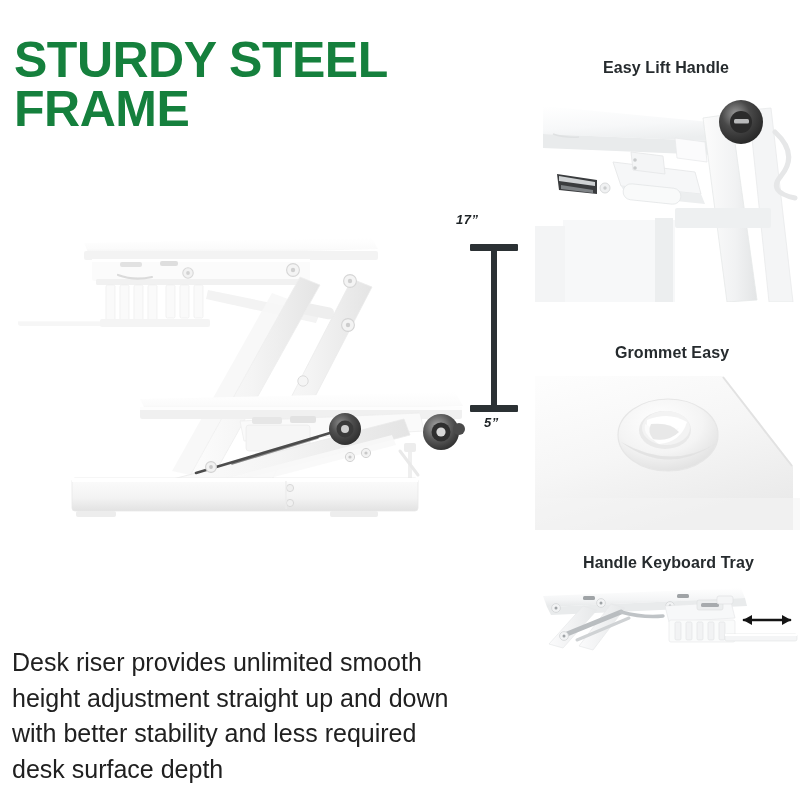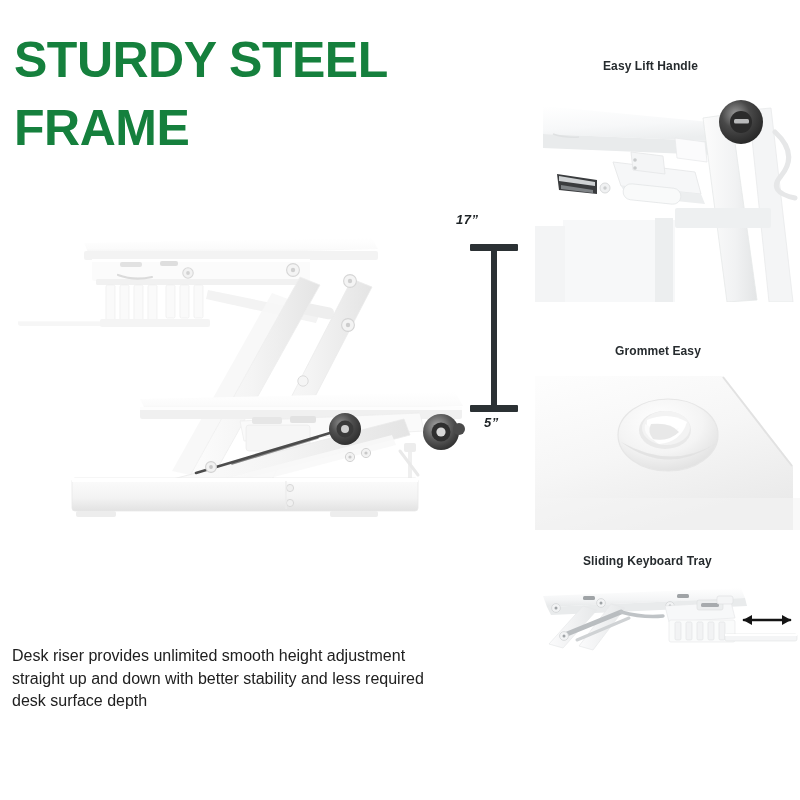--- a/index.html
+++ b/index.html
@@ -22,29 +22,29 @@
     left: 14px;
     top: 36px;
     width: 470px;
     font-size: 50px;
     line-height: 0.98;
     font-weight: bold;
     letter-spacing: -0.5px;
     color: #15803d;
     text-transform: uppercase;
   }
-  #headline .l2 { display: block; margin-top: 19px; }
+  #headline .l2 { display: block; }
 
   
   #body-copy {
     position: absolute;
     left: 12px;
     top: 645px;
     width: 440px;
-    font-size: 16px;
+    font-size: 25px;
     line-height: 1.42;
     color: #202020;
     font-weight: normal;
   }
 
   
   #hero {
     position: absolute;
     left: 0px;
     top: 235px;
@@ -87,21 +87,21 @@
     top: 36px;
     width: 6px;
     height: 160px;
     background: #2b3134;
   }
 
   
   .panel { position: absolute; }
   .panel-caption {
     position: absolute;
-    font-size: 12px;
+    font-size: 16px;
     font-weight: bold;
     color: #262b2e;
     letter-spacing: 0.1px;
     white-space: nowrap;
   }
   .panel-photo {
     position: absolute;
     overflow: hidden;
   }
   .panel-photo svg { display: block; }
@@ -365,21 +365,21 @@
       <path d="M116 52 q20 -2 28 8 q-10 10 -26 7 q-6 -7 -2 -15 Z" fill="#e6e6e6" opacity="0.9"></path>
 
       <path d="M86 70 q46 34 94 2 q-44 26 -94 -2 Z" fill="#e1e1e1" opacity="0.85"></path>
 
       <path d="M0 126 L265 126 L265 158 L0 158 Z" fill="#f4f4f4" opacity="0.55"></path>
     </svg>
   </div>
 </div>
 
 <div class="panel" id="panel-tray">
-  <div class="panel-caption">Sliding Keyboard Tray</div>
+  <div class="panel-caption">Handle Keyboard Tray</div>
   <div class="panel-photo">
     <svg width="275" height="86" viewBox="0 0 275 86" xmlns="http://www.w3.org/2000/svg">
       <defs>
         <linearGradient id="tDeck" x1="0" y1="0" x2="0" y2="1">
           <stop offset="0" stop-color="#ffffff"></stop>
           <stop offset="0.6" stop-color="#f4f5f6"></stop>
           <stop offset="1" stop-color="#e6e8e9"></stop>
         </linearGradient>
         <linearGradient id="tLeg" x1="0" y1="0" x2="1" y2="0">
           <stop offset="0" stop-color="#fbfbfc"></stop>

